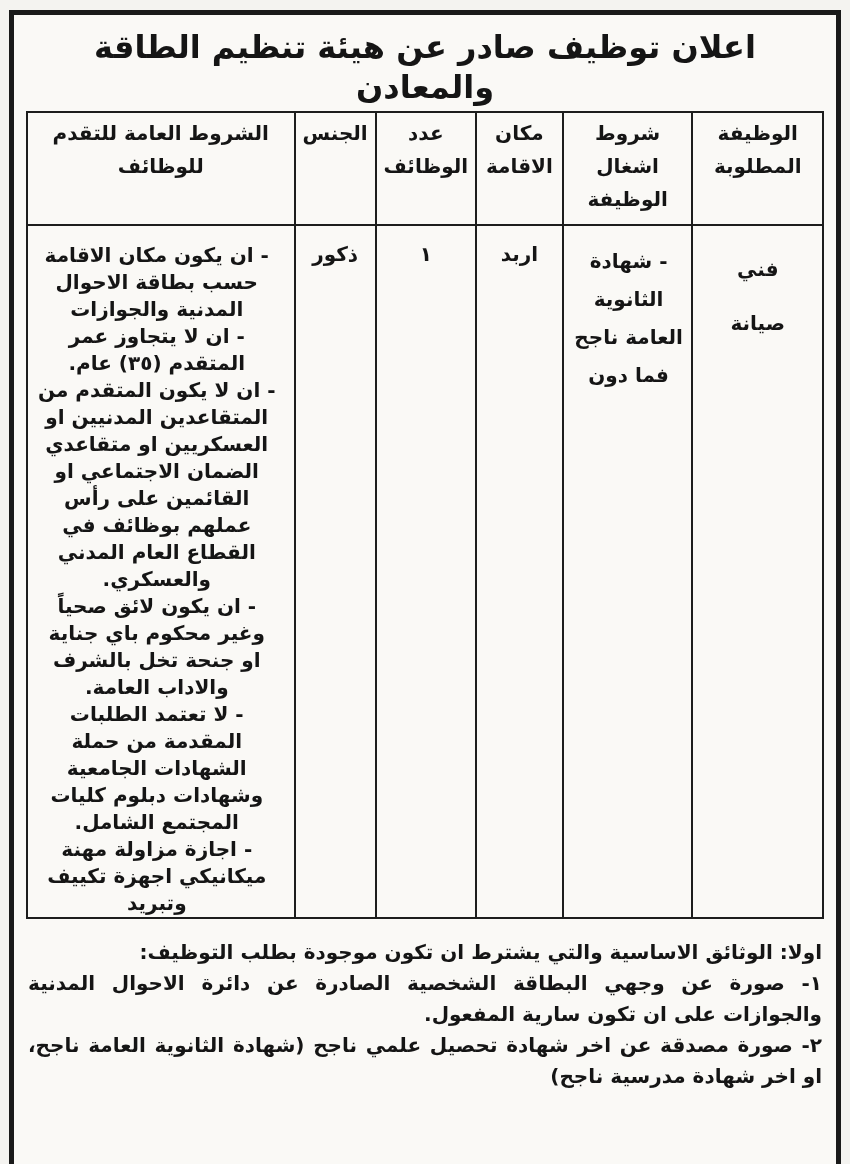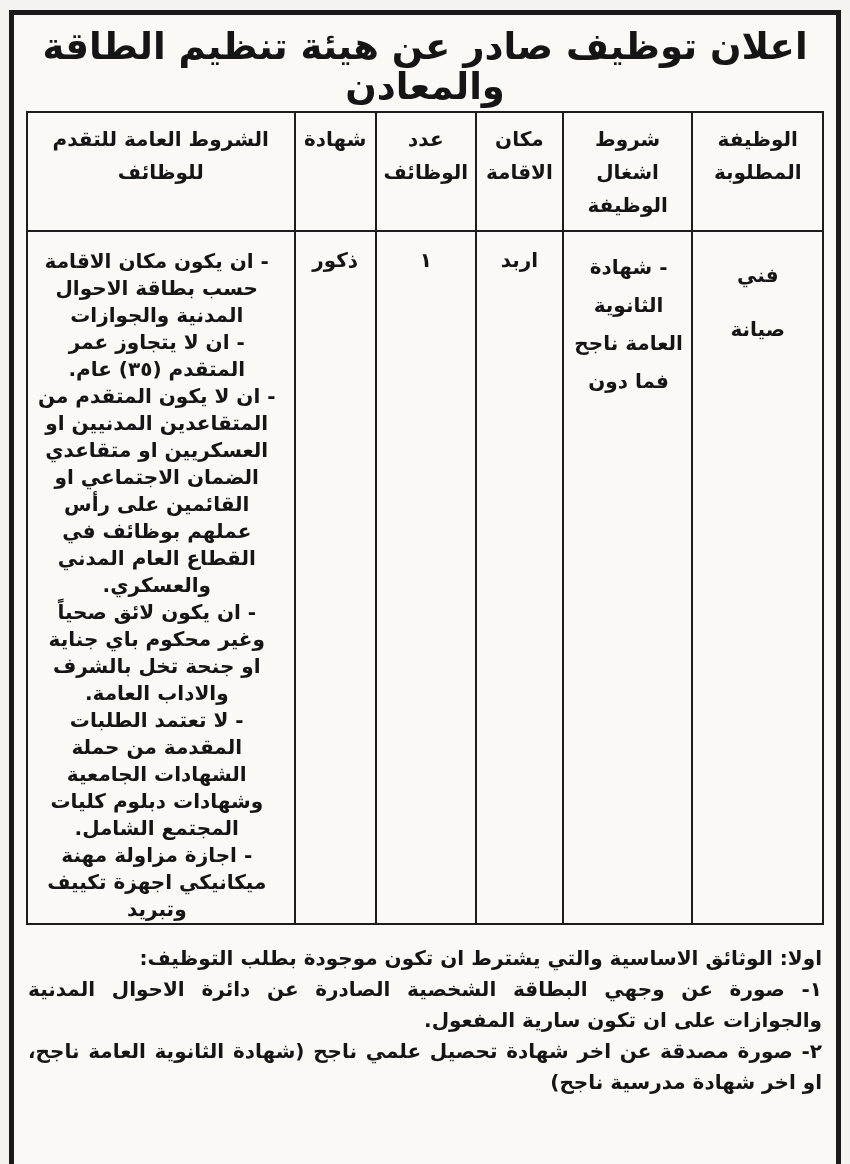--- a/index.html
+++ b/index.html
@@ -20,21 +20,21 @@
     width: 832px;
     height: 1300px; 
     box-sizing: border-box;
     border: 5px solid #1a1a1a;
     background: #faf9f6;
     padding: 6px 12px 0 12px;
   }
   .ad-title {
     text-align: center;
     font-weight: bold;
-    font-size: 37px;
+    font-size: 32px;
     line-height: 40px;
     margin: 6px 0 2px 0;
   }
   .ad-intro {
     font-weight: bold;
     font-size: 20.5px;
     line-height: 42px;
     text-align: justify;
     margin: 2px 2px 10px 2px;
   }
@@ -47,21 +47,21 @@
   table.jobs th, table.jobs td {
     border: 2px solid #1d1d1d;
     font-weight: bold;
     box-sizing: border-box;
   }
   table.jobs th {
     font-size: 20px;
     line-height: 33px;
     text-align: center;
     vertical-align: top;
-    padding: 10px 2px 8px 2px;
+    padding: 4px 2px 8px 2px;
     height: 88px;
     background: #faf9f6;
   }
   table.jobs td {
     vertical-align: top;
     text-align: center;
     font-size: 20px;
     padding-top: 16px;
   }
   tr.job-row { height: 600px; }
@@ -107,21 +107,21 @@
       <col class="c-count">
       <col class="c-gender">
       <col class="c-conditions">
     </colgroup>
     <thead>
       <tr>
         <th>الوظيفة المطلوبة</th>
         <th>شروط اشغال الوظيفة</th>
         <th>مكان الاقامة</th>
         <th>عدد الوظائف</th>
-        <th>شهادة</th>
+        <th>الجنس</th>
         <th>الشروط العامة للتقدم للوظائف</th>
       </tr>
     </thead>
     <tbody>
       <tr class="job-row">
         <td class="cell-position">
           <div>فني</div>
           <div>صيانة</div>
         </td>
         <td class="cell-requirements">- شهادة الثانوية العامة ناجح فما دون</td>

